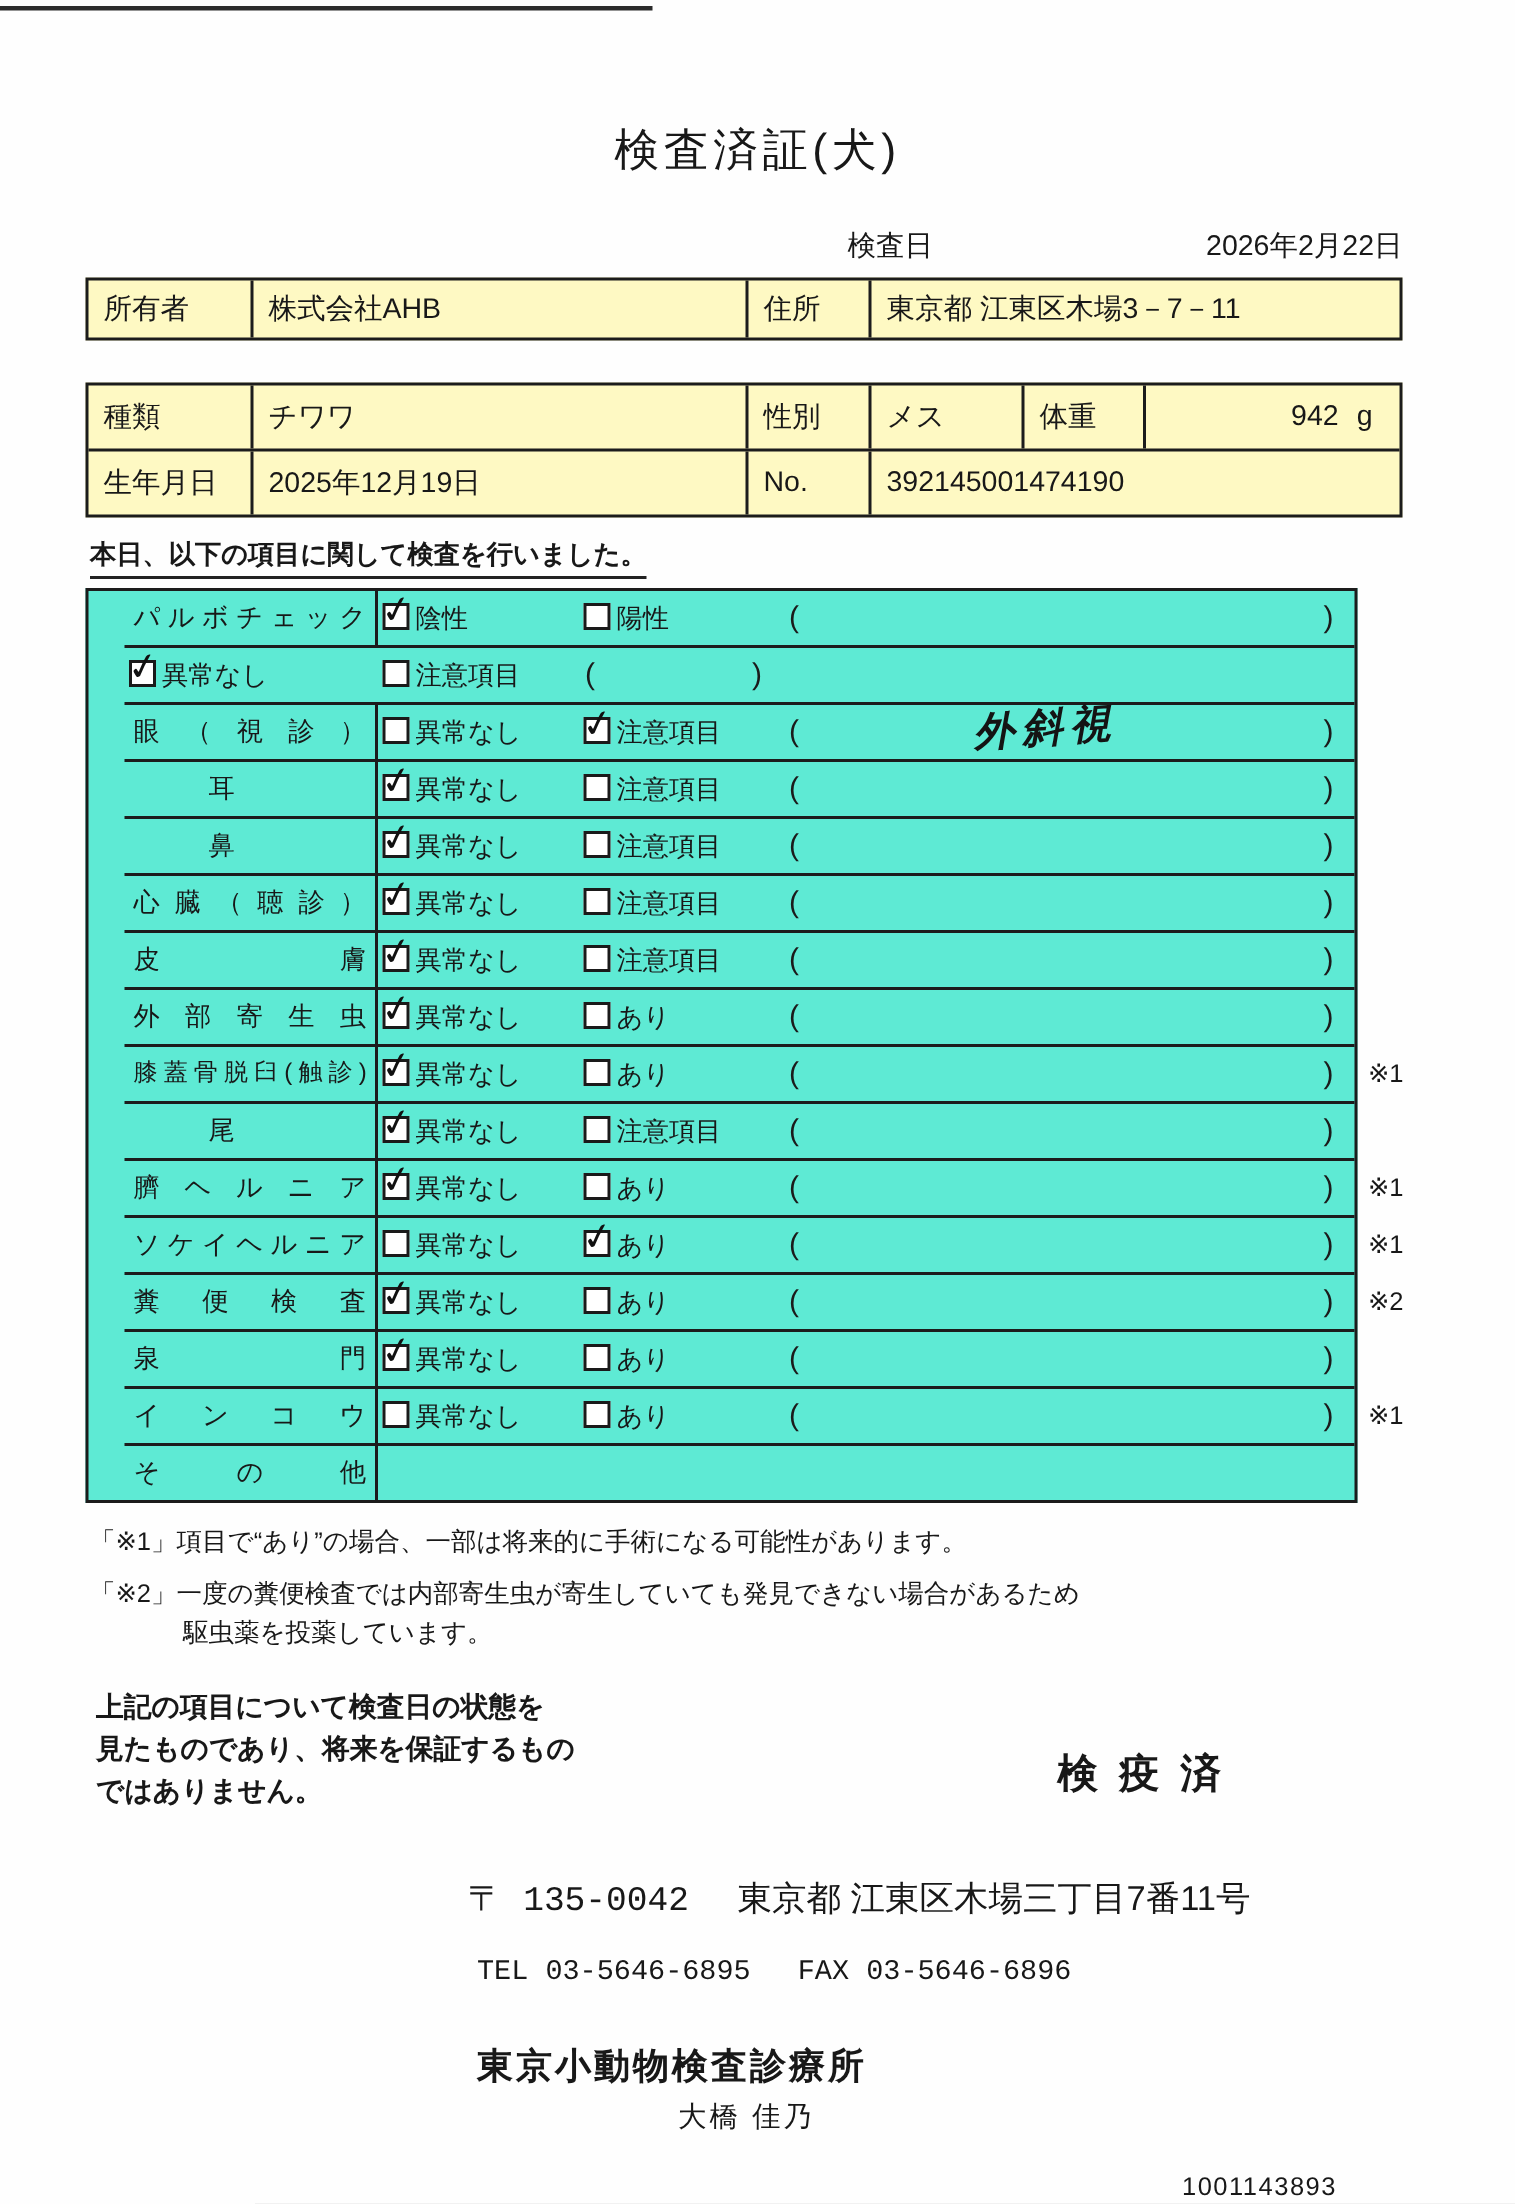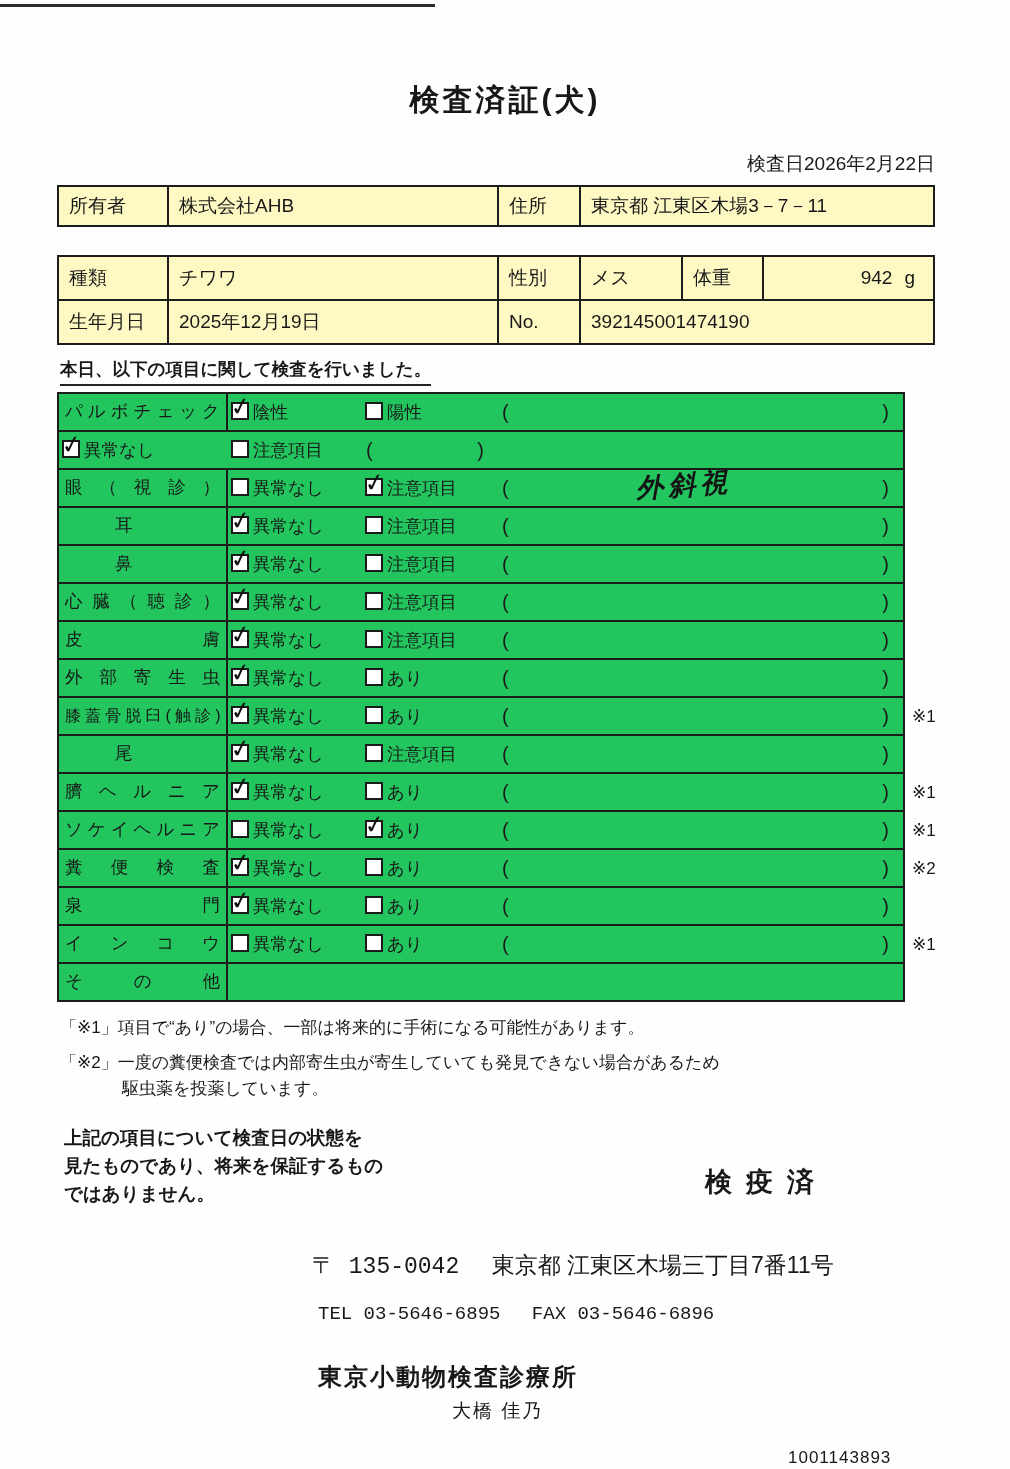--- a/index.html
+++ b/index.html
@@ -3,36 +3,36 @@
 <meta charset="utf-8">
 <style>
   html,body { margin:0; padding:0; background:#e8e8e8; }
   .page {
     width:1010px; height:1469px; background:#fefefe; position:relative;
     font-family:"Liberation Sans","DejaVu Sans",sans-serif; color:#181818;
     margin:0 auto; overflow:hidden;
   }
   .scan-line { position:absolute; top:4px; left:0; width:435px; height:3px; background:#2b2b2b; }
 
-  .title { margin:0; padding-top:80px; text-align:center; font-size:30px; font-weight:700; letter-spacing:3px; }
-
-  .date-row { display:flex; justify-content:flex-end; margin:30px 75px 8px 565px; font-size:19px; }
+  .title { margin:0; padding-top:80px; text-align:center; font-size:30px; font-weight:400; letter-spacing:3px; }
+
+  .date-row { display:flex; justify-content:space-between; margin:30px 75px 8px 565px; font-size:19px; }
 
   .tbl { margin-left:57px; width:878px; border:2.5px solid #1c1c1c; box-sizing:border-box; background:#fef9c3; }
   .owner-tbl { display:grid; grid-template-columns:110px 330px 82px 1fr; height:42px; margin-top:6px; }
   .info-tbl { margin-top:28px; }
   .info-row1 { display:grid; grid-template-columns:110px 330px 82px 102px 81px 1fr; height:42px; border-bottom:2px solid #1c1c1c; }
   .info-row2 { display:grid; grid-template-columns:110px 330px 82px 1fr; height:42px; }
   .cell { border-right:2px solid #1c1c1c; display:flex; align-items:center; padding:0 10px; font-size:19px; box-sizing:border-box; overflow:hidden; white-space:nowrap; }
   .cell.last { border-right:none; }
   .weight-val { justify-content:flex-end; gap:12px; padding-right:18px;text-align:right; }
 
   .statement { display:table; margin:12px 0 6px 60px; font-size:17.5px; font-weight:600; border-bottom:2px solid #222; padding-bottom:3px; }
 
-  .checklist { margin-left:57px; width:848px; border:2.5px solid #1c1c1c; box-sizing:border-box; background:#22c55e; }
+  .checklist { margin-left:57px; width:848px; border:2.5px solid #1c1c1c; box-sizing:border-box; background:#5eead4;padding-left:24px; }
   .check-row { display:grid; grid-template-columns:169px 134px 136px 1fr; height:36px; align-items:center; position:relative; }
   .check-row + .check-row { border-top:2px solid #1c1c1c; }
   .row-label { align-self:stretch; border-right:2px solid #1c1c1c; padding:0 6px; font-size:17.5px; line-height:35px; text-align:justify; text-align-last:justify; box-sizing:border-box; overflow:hidden; white-space:nowrap; }
   .row-label.single { text-align-last:left; padding-left:56px; }
   .row-label.tight { font-size:16px; letter-spacing:-0.5px; line-height:36px; }
   .opt-cell { font-size:17.5px; padding-left:3px; white-space:nowrap; }
   .cb { width:14px; height:14px; border:2px solid #1a1a1a; display:inline-block; position:relative; margin-right:4px; vertical-align:-2px; background:#fff; }
   .cb.checked::after { content:"\2713"; position:absolute; left:-3px; top:-12px; font-size:25px; font-weight:bold; color:#101010; transform:rotate(-10deg); }
   .paren-cell { position:relative; display:flex; justify-content:space-between; align-items:center; padding:0 14px 0 4px; height:100%; box-sizing:border-box; }
   .paren { font-size:20px; color:#1b1b1b; }

